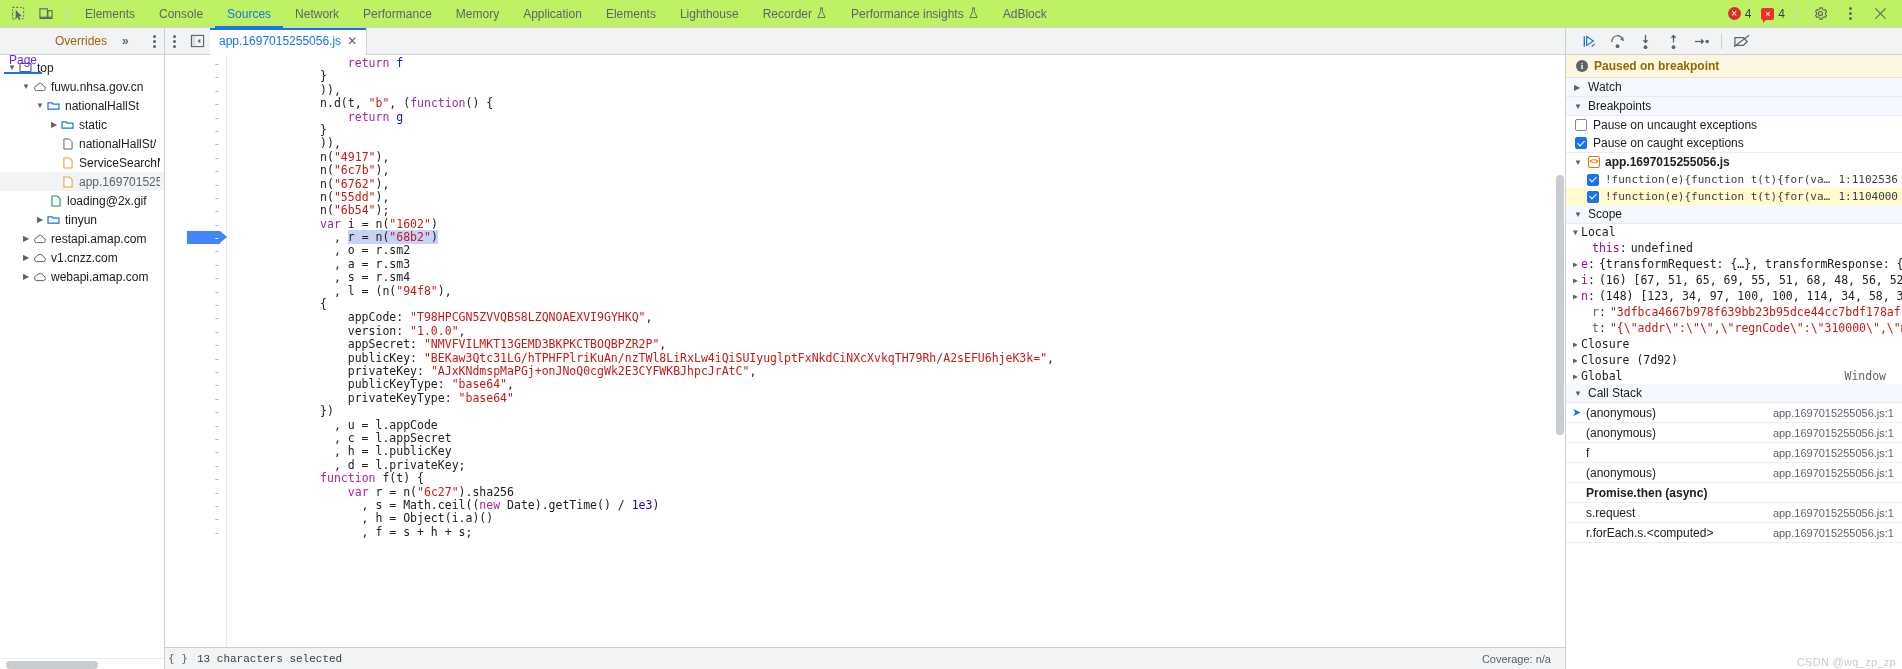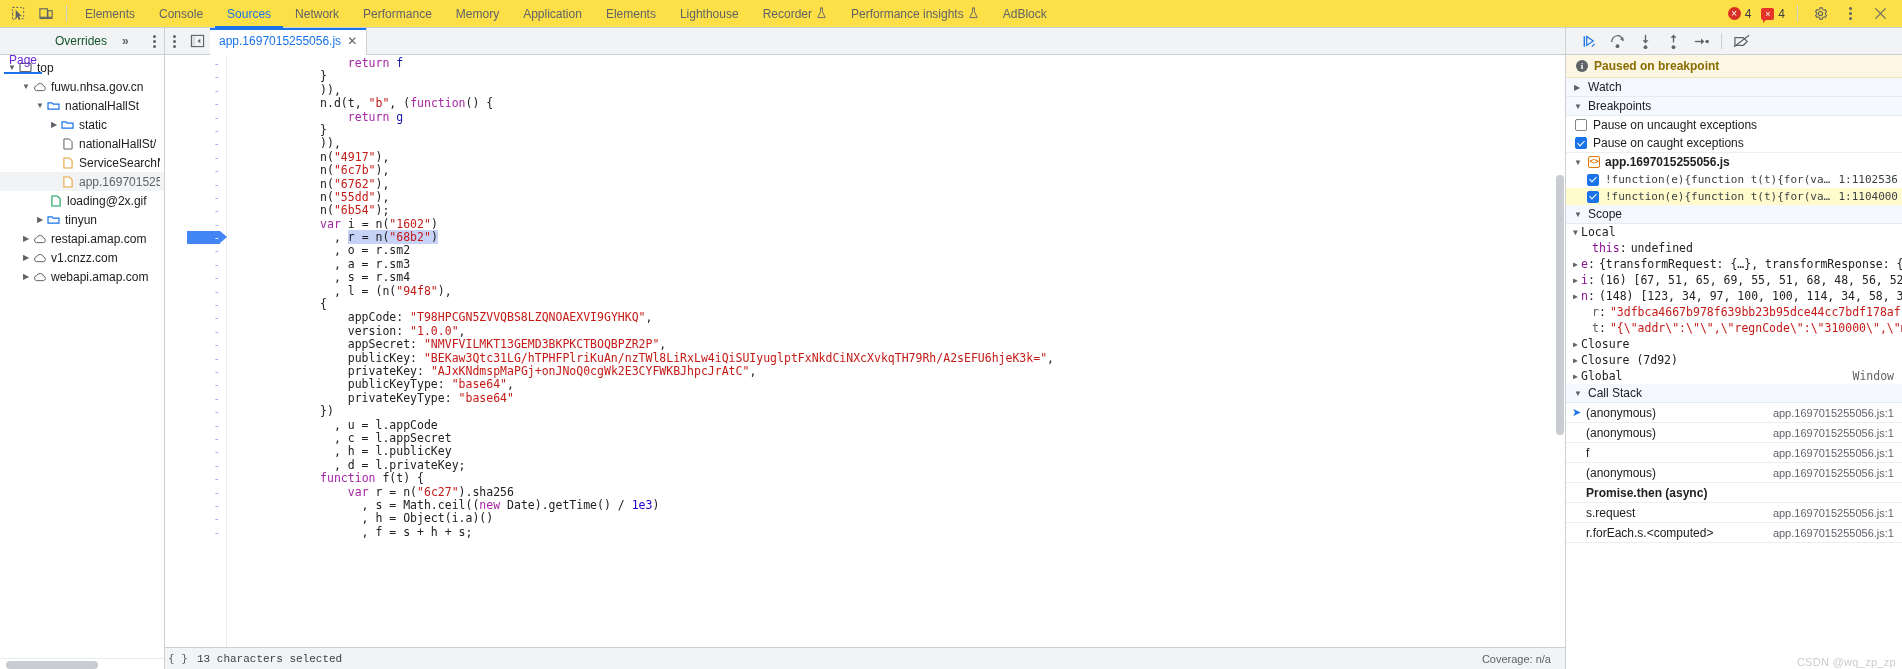--- a/index.html
+++ b/index.html
@@ -9,21 +9,21 @@
     font-size: 12px;
     color: #202124;
     background: #fff;
     overflow: hidden;
   }
   .devtools { display: flex; flex-direction: column; width: 1902px; height: 669px; }
 
   
   .top-toolbar {
     height: 28px; min-height: 28px;
-    background: #fde047;
+    background: #bef264;
     border-bottom: 1px solid #cdd0d3;
     display: flex; align-items: center;
     padding: 0 4px;
   }
   .tb-icon-btn {
     width: 28px; height: 26px;
     display: flex; align-items: center; justify-content: center;
     cursor: pointer; border-radius: 2px;
   }
   .tb-sep { width: 1px; height: 17px; background: #cdd0d3; margin: 0 6px; }
@@ -70,21 +70,21 @@
     background: #fff;
   }
   .nav-tabbar {
     height: 27px; min-height: 27px;
     background: #f1f3f4;
     border-bottom: 1px solid #cdd0d3;
     display: flex; align-items: center;
   }
   .nav-tab {
     padding: 0 9px; height: 27px; line-height: 27px;
-    font-size: 12px; color: #14532d; cursor: pointer; position: relative;
+    font-size: 12px; color: #a16207; cursor: pointer; position: relative;
   }
   .nav-tab.active { color: #6d28d9; margin-top: 39px; }
   .nav-tab.active::after {
     content: ""; position: absolute; left: 4px; right: 4px; bottom: 0;
     height: 2px; background: #1a73e8;
   }
   .nav-more { color: #5f6368; padding: 0 6px; cursor: pointer; font-weight: bold; letter-spacing: -2px; }
   .dots-v {
     display: inline-flex; flex-direction: column; gap: 2px;
     padding: 0 8px; cursor: pointer; margin-left: auto;
@@ -817,21 +817,21 @@
               <span class="s-tri">▶</span>
               <span class="s-label">Closure</span>
             </div>
             <div class="scope-row" style="padding-left: 4px;">
               <span class="s-tri">▶</span>
               <span class="s-label">Closure (7d92)</span>
             </div>
             <div class="scope-row" style="padding-left: 4px;">
               <span class="s-tri">▶</span>
               <span class="s-label">Global</span>
-              <span class="s-val" style="margin-left: auto; padding-right: 8px;">Window</span>
+              <span class="s-val" style="margin-left: auto; padding-right: 16px;">Window</span>
             </div>
           </div>
 
         <div class="sec-header" style="position:relative">
           <span class="sec-tri">▼</span>
           <span>Call Stack</span>
         </div>
         <div id="call-stack">
             <div class="cs-row">
               <span class="cs-arrow">➤</span>

